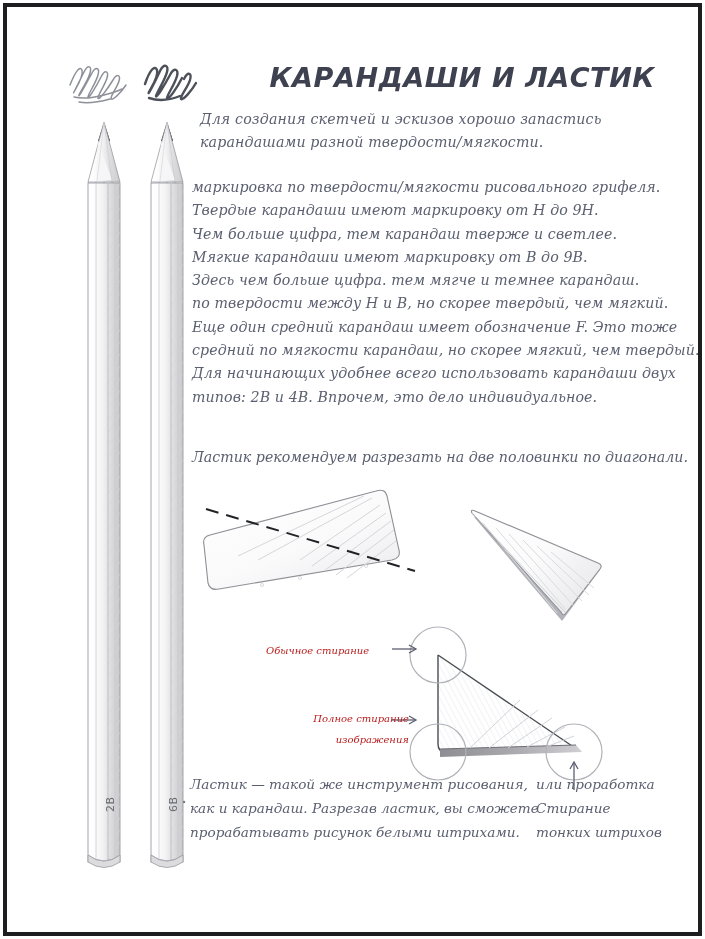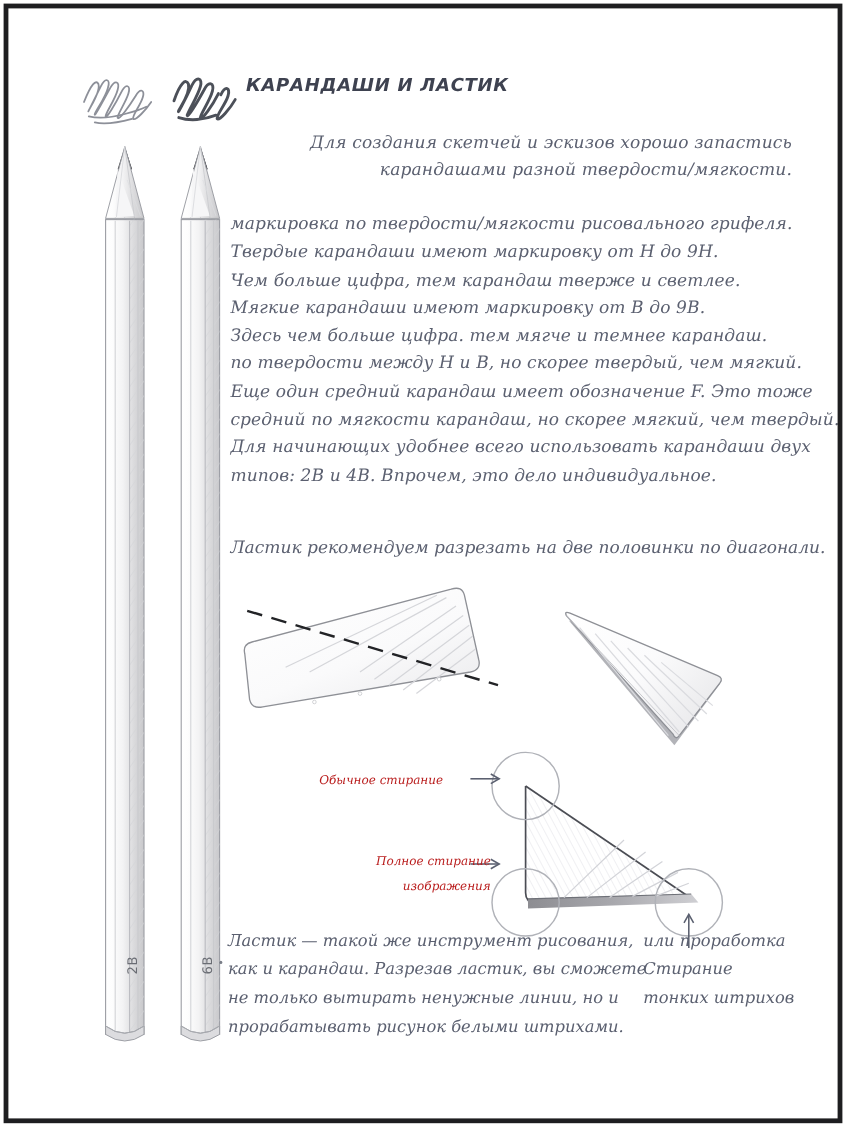--- a/index.html
+++ b/index.html
@@ -37,42 +37,42 @@
     width: 705px;
     height: 939px;
   }
 
   
   #title {
     position: absolute;
     left: 205px;
     top: 62px;
     width: 450px;
-    text-align: left;
+    text-align: right;
     font-family: "DejaVu Sans", sans-serif;
     font-weight: bold;
     font-style: italic;
-    font-size: 15px;
+    font-size: 27px;
     letter-spacing: 0.6px;
     color: #3e4250;
     white-space: nowrap;
   }
 
   
   .hand {
     font-family: "DejaVu Serif", serif;
     font-style: italic;
     color: #5b6070;
   }
   #intro {
     position: absolute;
     left: 200px;
     top: 108px;
     width: 460px;
-    text-align: right;
+    text-align: left;
     font-size: 14.2px;
     line-height: 23px;
     letter-spacing: 0.15px;
   }
   #intro .ln { display: block; }
 
   #body-text {
     position: absolute;
     left: 192px;
     top: 176px;
@@ -352,21 +352,20 @@
   <div id="label-normal-erase" class="callout">Обычное стирание</div>
 
   <div id="label-full-erase" class="callout">
     <span class="ln">Полное стирание</span>
     <span class="ln">изображения</span>
   </div>
 
   <div id="bottom-left-text">
     <span class="ln">Ластик — такой же инструмент рисования,</span>
     <span class="ln">как и карандаш. Разрезав ластик, вы сможете</span>
-    <span class="ln">не только вытирать ненужные линии, но и</span>
     <span class="ln">прорабатывать рисунок белыми штрихами.</span>
   </div>
 
   <div id="bottom-right-text">
     <span class="ln">или проработка</span>
     <span class="ln">Стирание</span>
     <span class="ln">тонких штрихов</span>
   </div>
 
   <div id="pencil-label-2b" class="pencil-label">2B</div>

